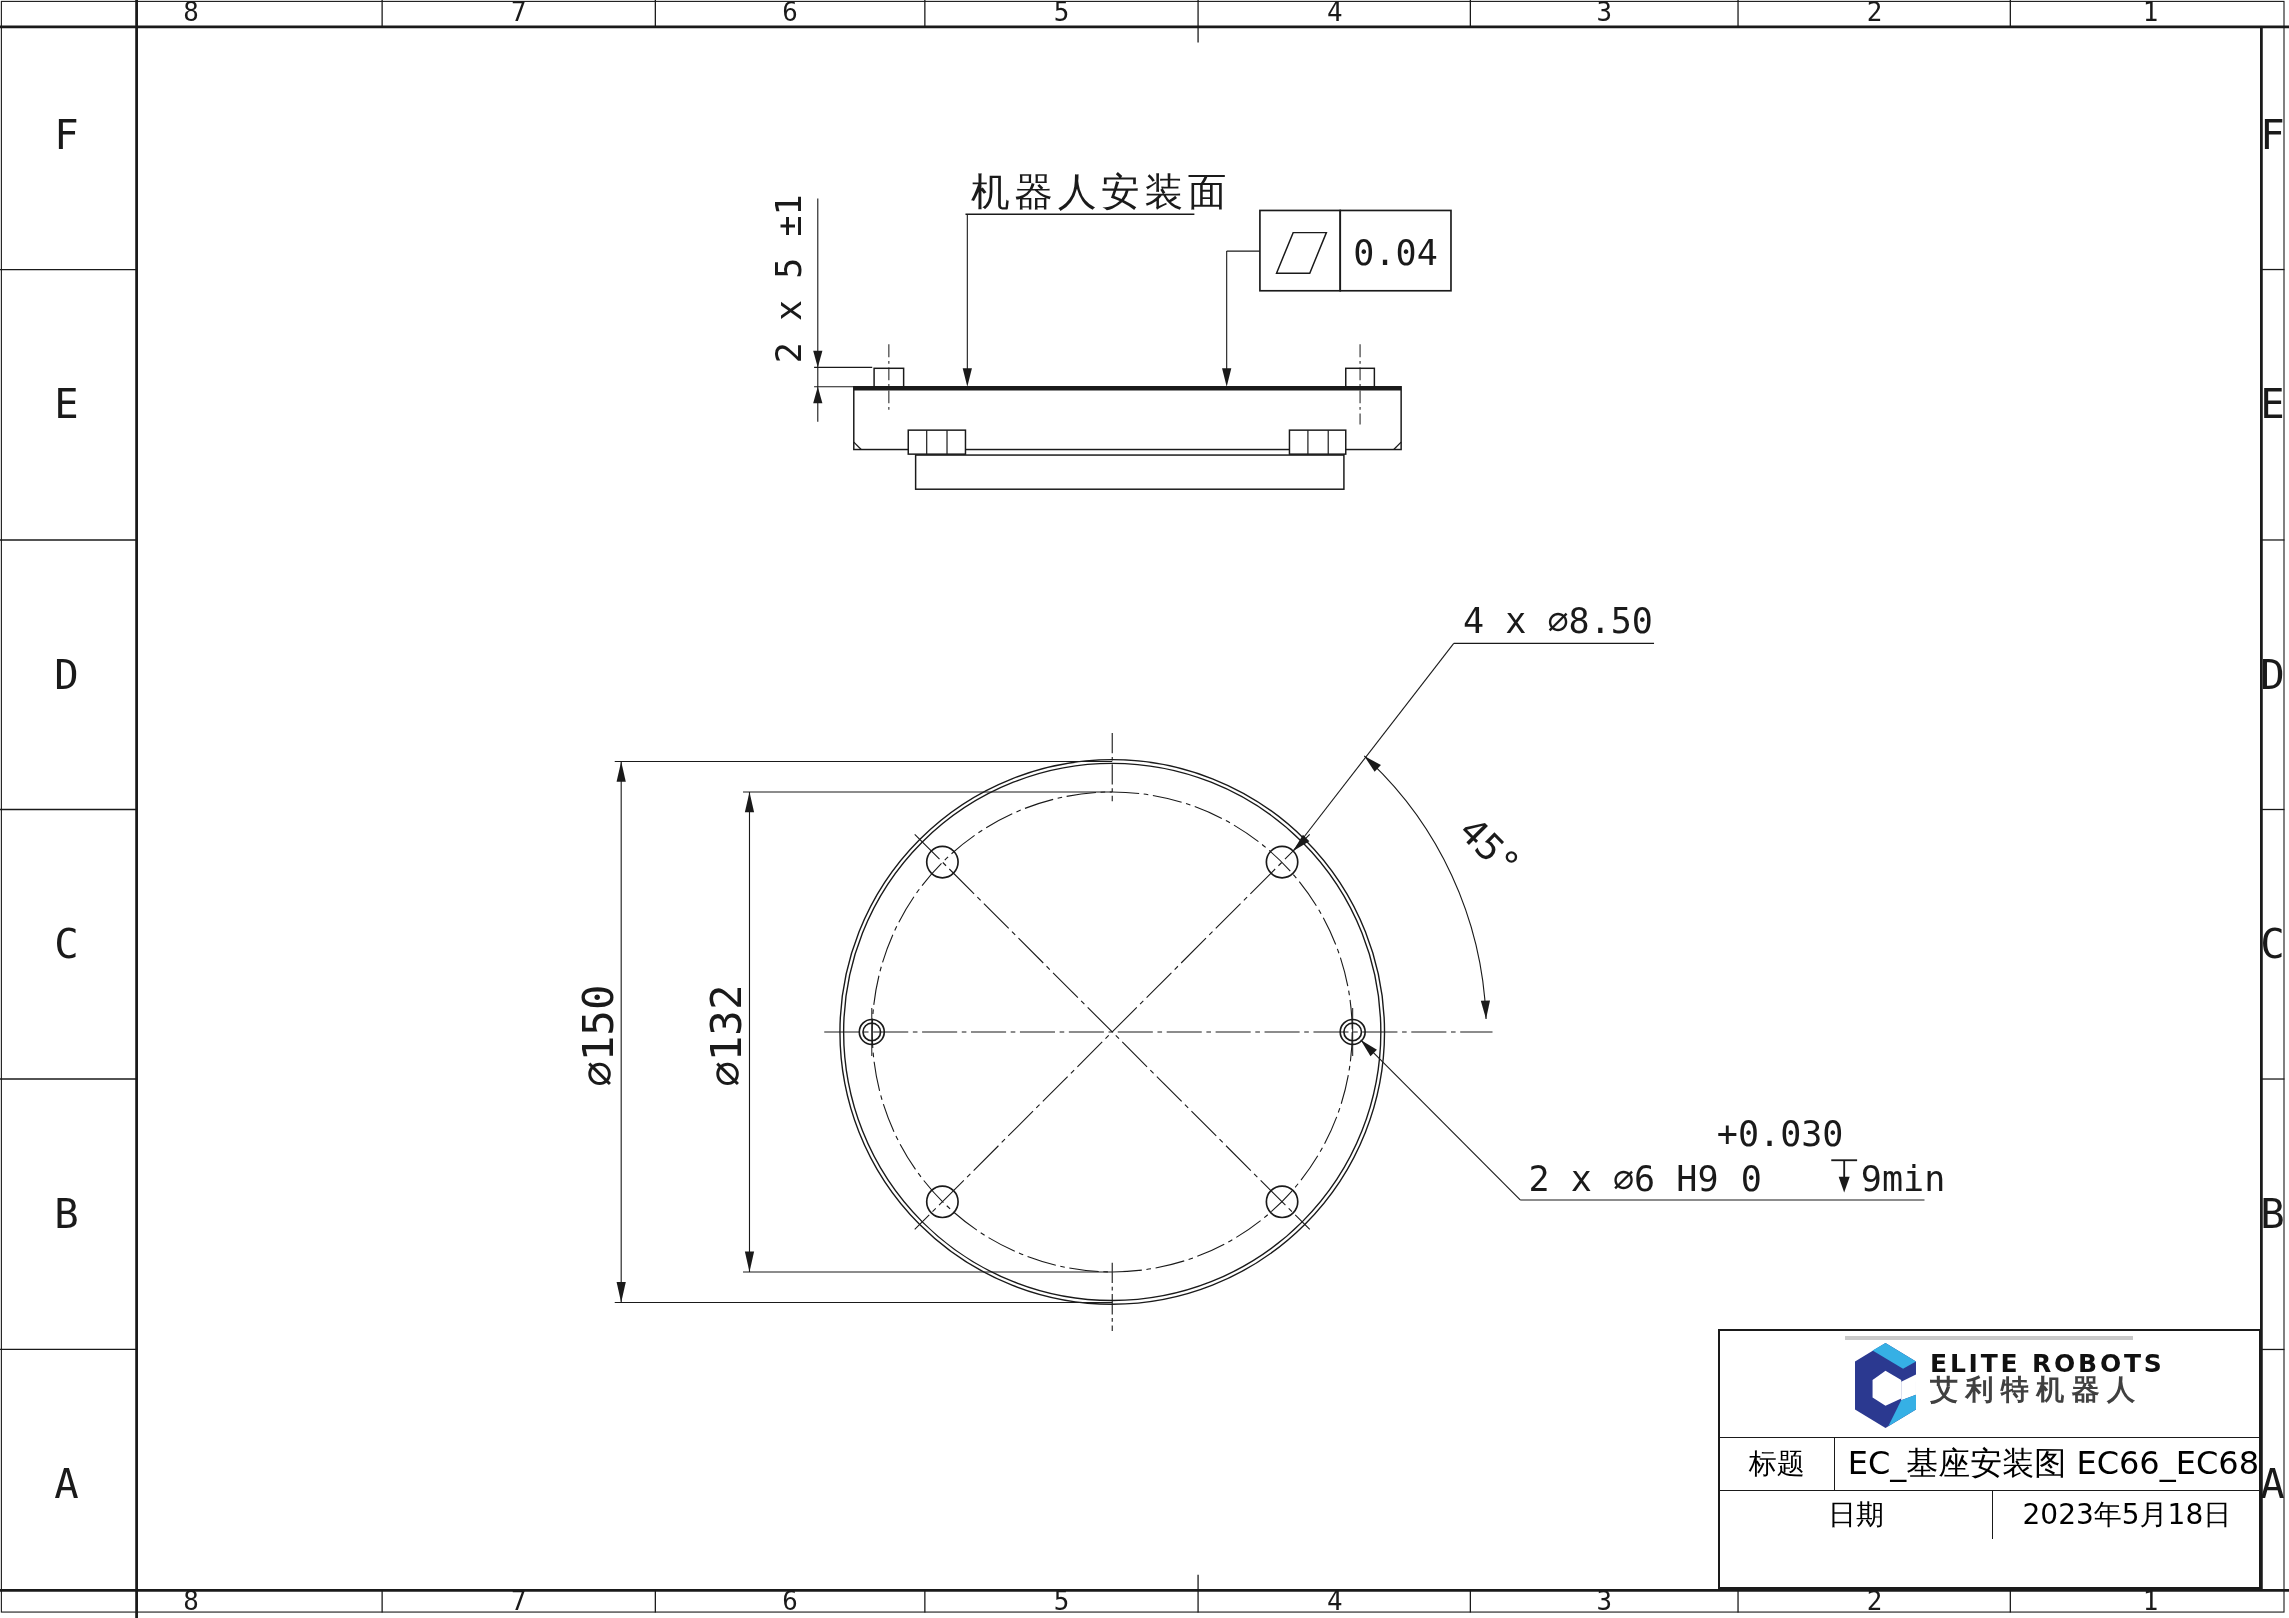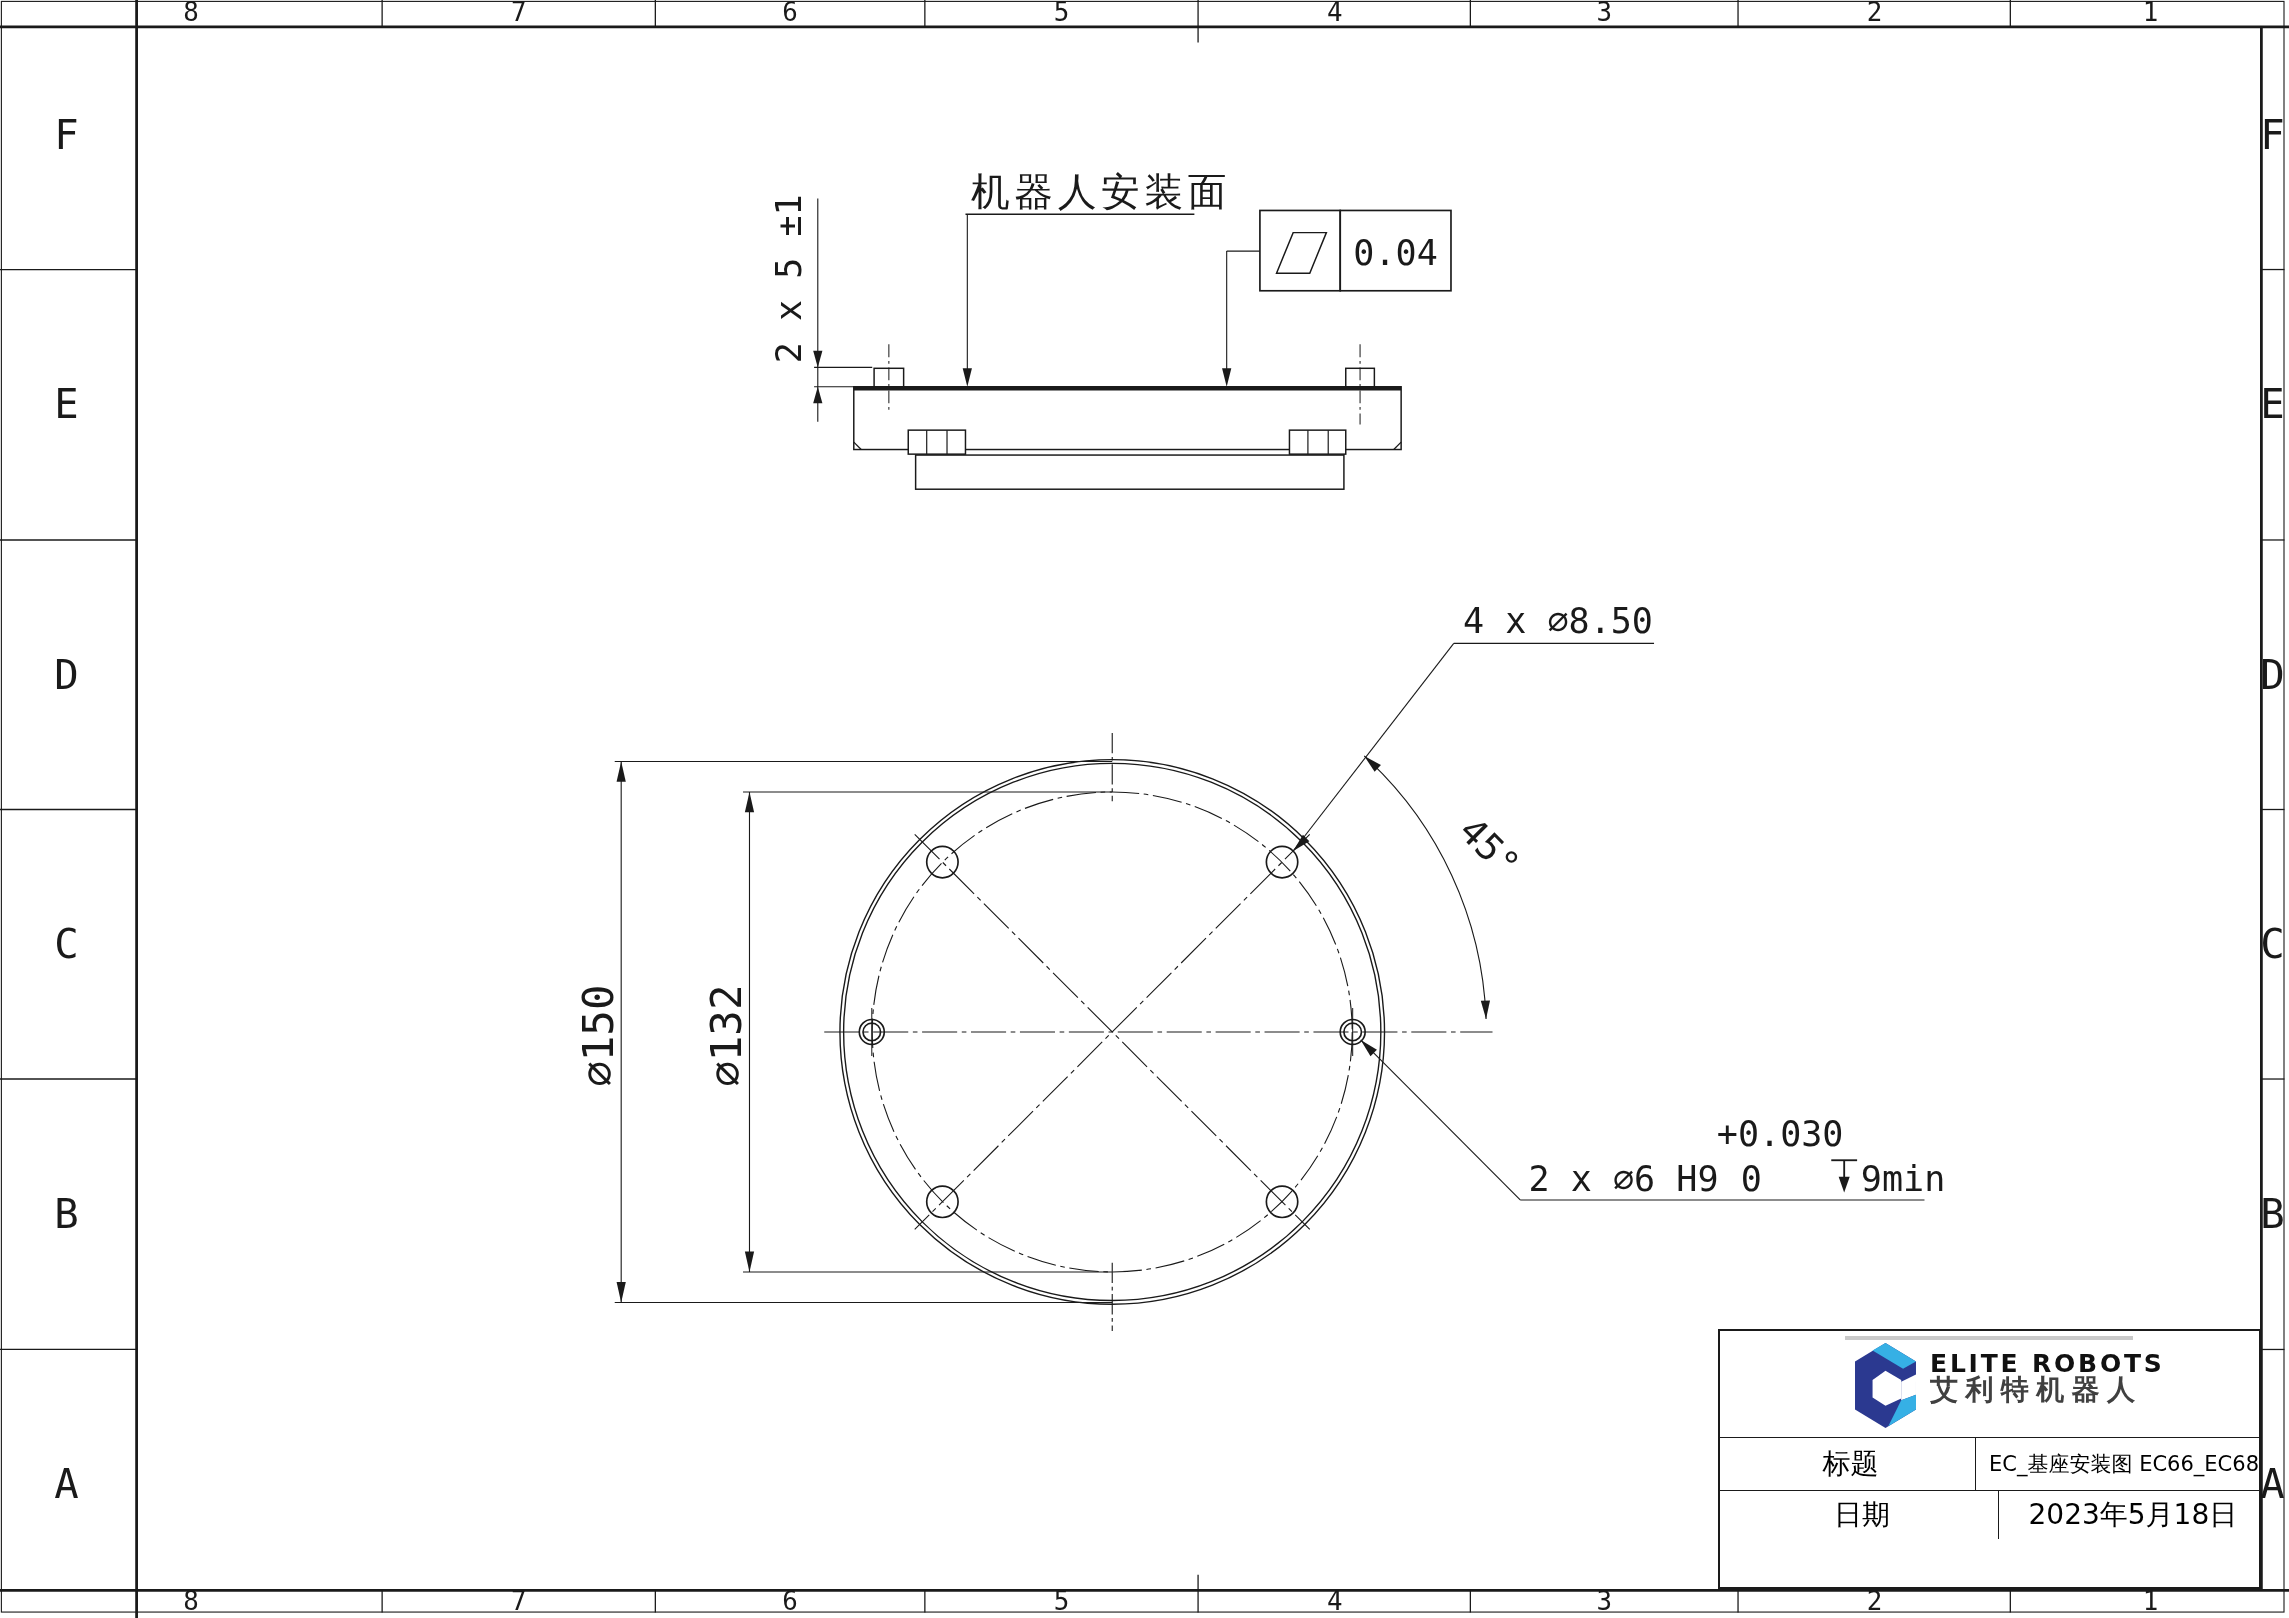--- a/index.html
+++ b/index.html
@@ -7,21 +7,21 @@
          font-family:"DejaVu Sans Mono", monospace;color:#1a1a1a;}
   svg{position:absolute;left:0;top:0;}
   svg .ln{stroke:#1a1a1a;fill:none;}
   svg text{fill:#1a1a1a;stroke:none;font-family:"DejaVu Sans Mono", monospace;}
   svg text.cjk{font-family:"DejaVu Sans", sans-serif;letter-spacing:5px;}
   svg .arr{fill:#1a1a1a;stroke:none;}
   
   .tblock{position:absolute;left:1718px;top:1329px;width:543px;height:260px;
           border:2.8px solid #1a1a1a;box-sizing:border-box;background:#ffffff;
           font-family:"DejaVu Sans", sans-serif;}
-  .trow{position:relative;box-sizing:border-box;border-top:1.8px solid #1a1a1a;display:flex;padding-left:6px;}
+  .trow{position:relative;box-sizing:border-box;border-top:1.8px solid #1a1a1a;display:flex;}
   .trow.first{border-top:none;}
   .tcell{box-sizing:border-box;border-left:1.8px solid #1a1a1a;display:flex;align-items:center;justify-content:center;
          font-size:28px;color:#000000;}
   .tcell.first{border-left:none;}
   .tcell.val{justify-content:flex-start;padding-left:13px;}
   .rule{position:absolute;left:125px;top:4.6px;width:288px;height:4.6px;background:#c9c9c9;}
   .logo{position:absolute;left:135px;top:12px;}
   .brand{position:absolute;left:210px;top:20px;line-height:1;}
   .brand .en{font-size:25px;font-weight:bold;letter-spacing:2.8px;color:#111;}
   .brand .cn{font-size:28px;font-weight:600;letter-spacing:7.4px;color:#404040;margin-top:0;}
@@ -257,21 +257,21 @@
         </svg>
       </div>
       <div class="brand">
         <div class="en">ELITE ROBOTS</div>
         <div class="cn">艾利特机器人</div>
       </div>
     </div>
 
     <div class="trow" style="height:53px;">
       <div class="tcell first" style="width:272px;">标题</div>
-      <div class="tcell val" style="flex:1;font-size:21px;white-space:nowrap;">EC_基座安装图 EC66_EC68</div>
+      <div class="tcell val" style="flex:1;font-size:32px;white-space:nowrap;">EC_基座安装图 EC66_EC68</div>
     </div>
 
     <div class="trow" style="height:49px;">
       <div class="tcell first" style="width:272px;">日期</div>
       <div class="tcell val" style="flex:1;padding-left:29.5px;text-align:right;">2023年5月18日</div>
     </div>
 
   </div>
 
 </div>

